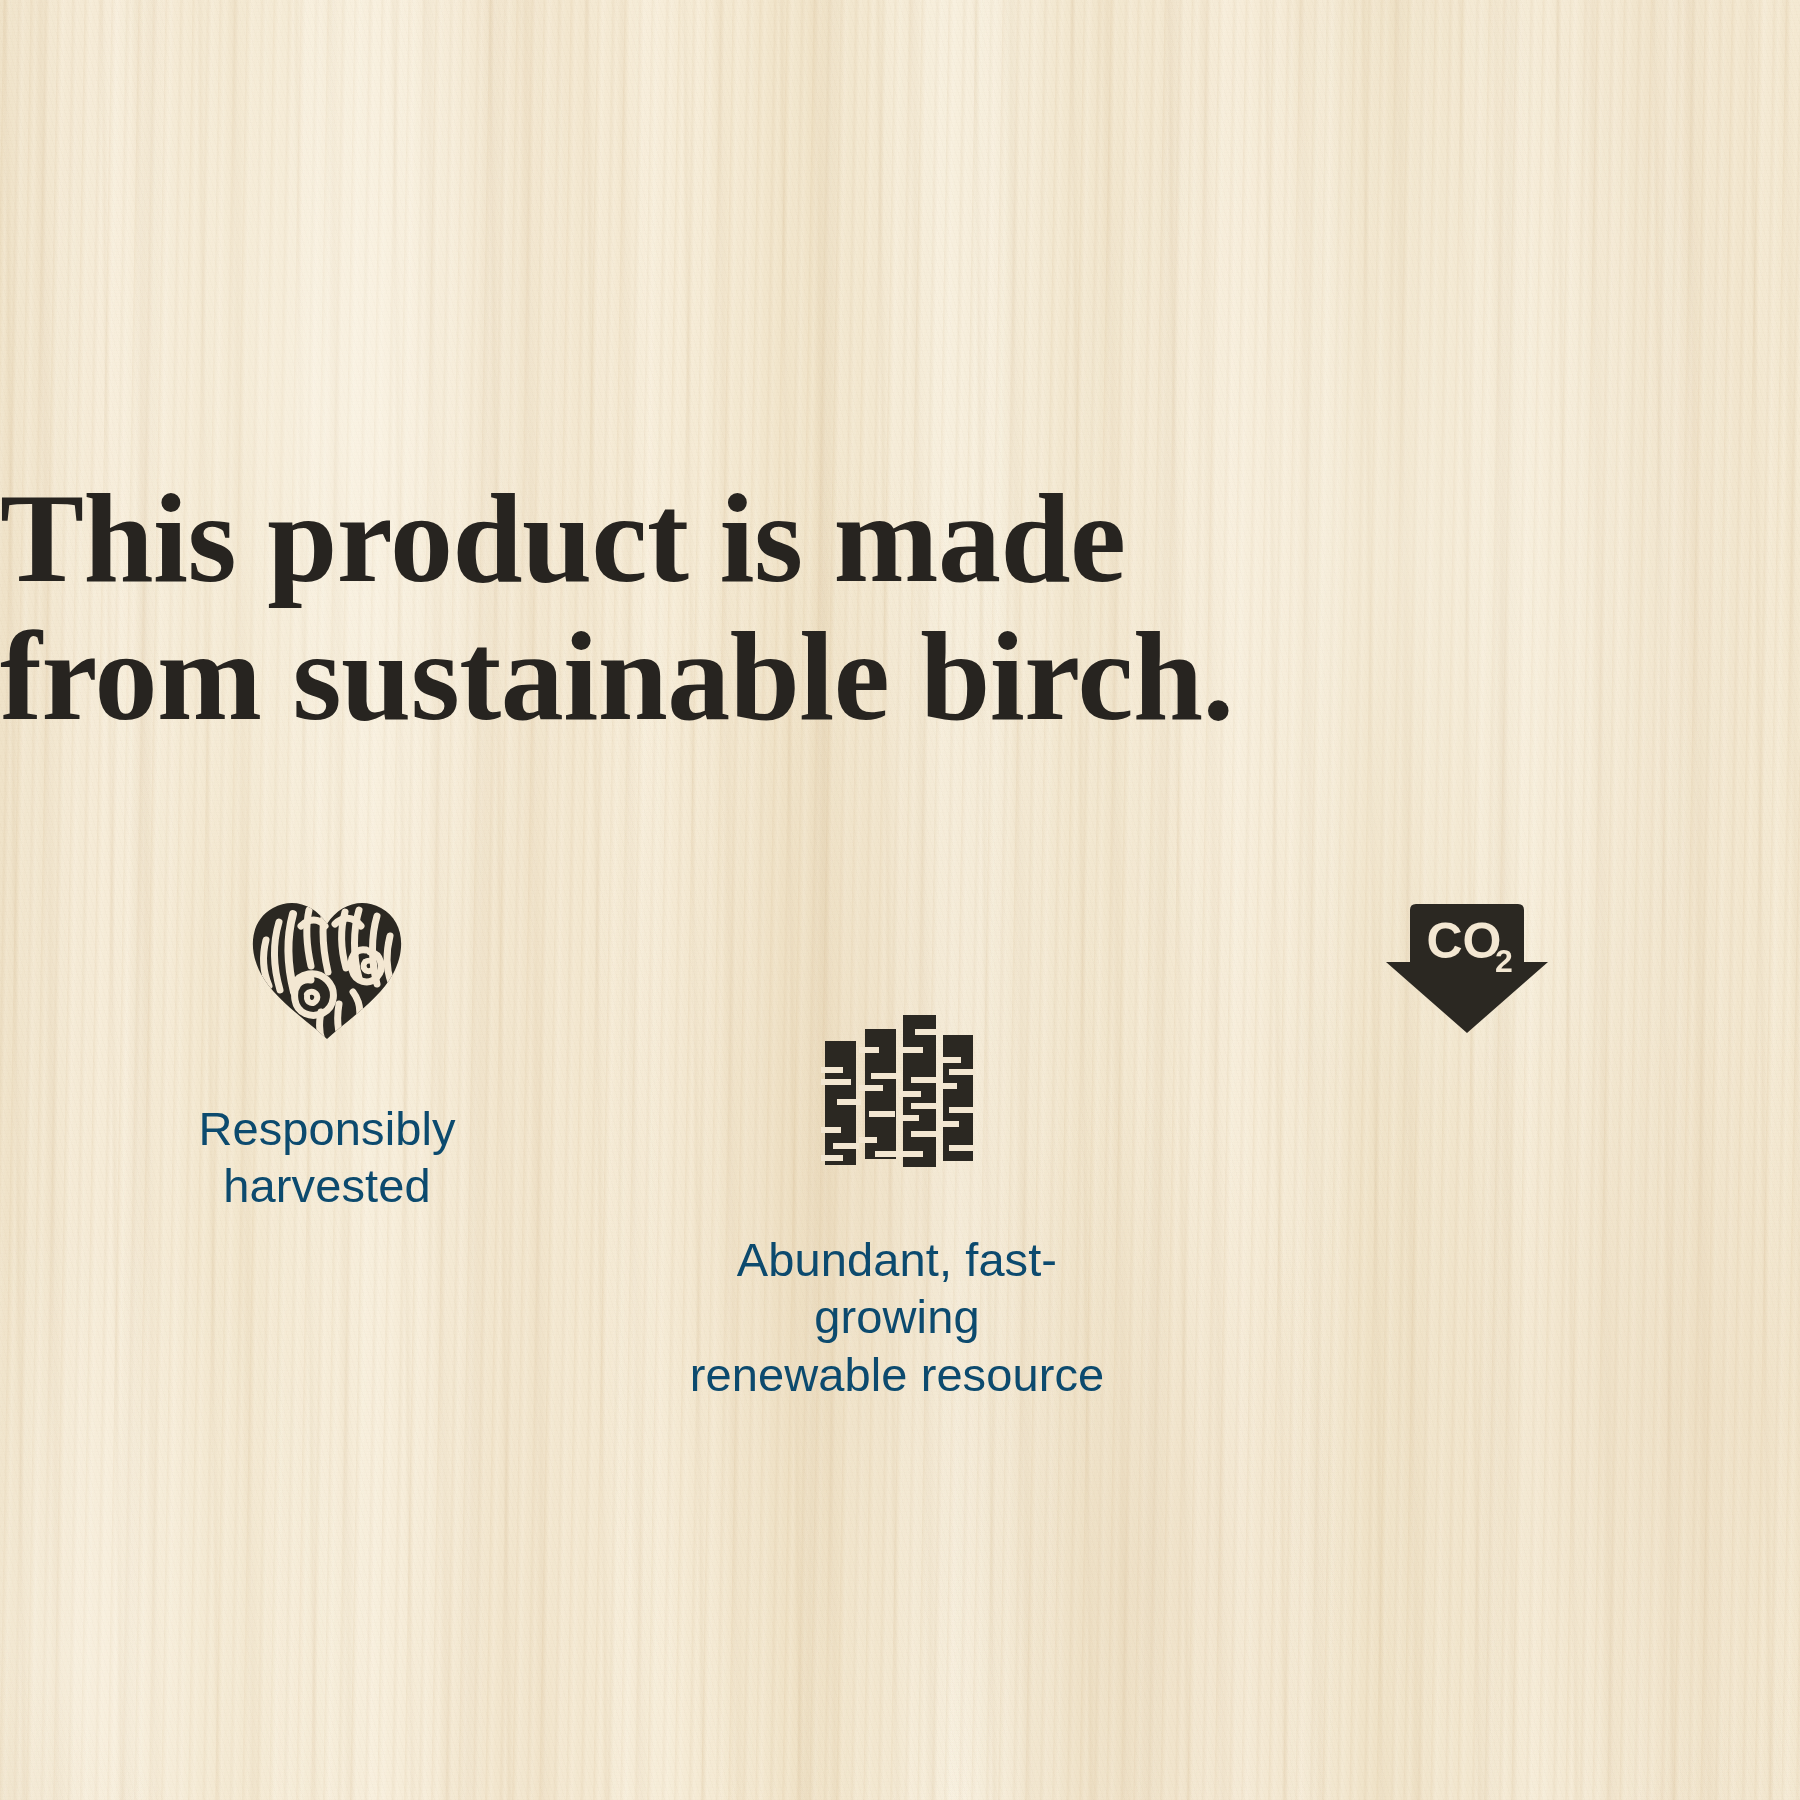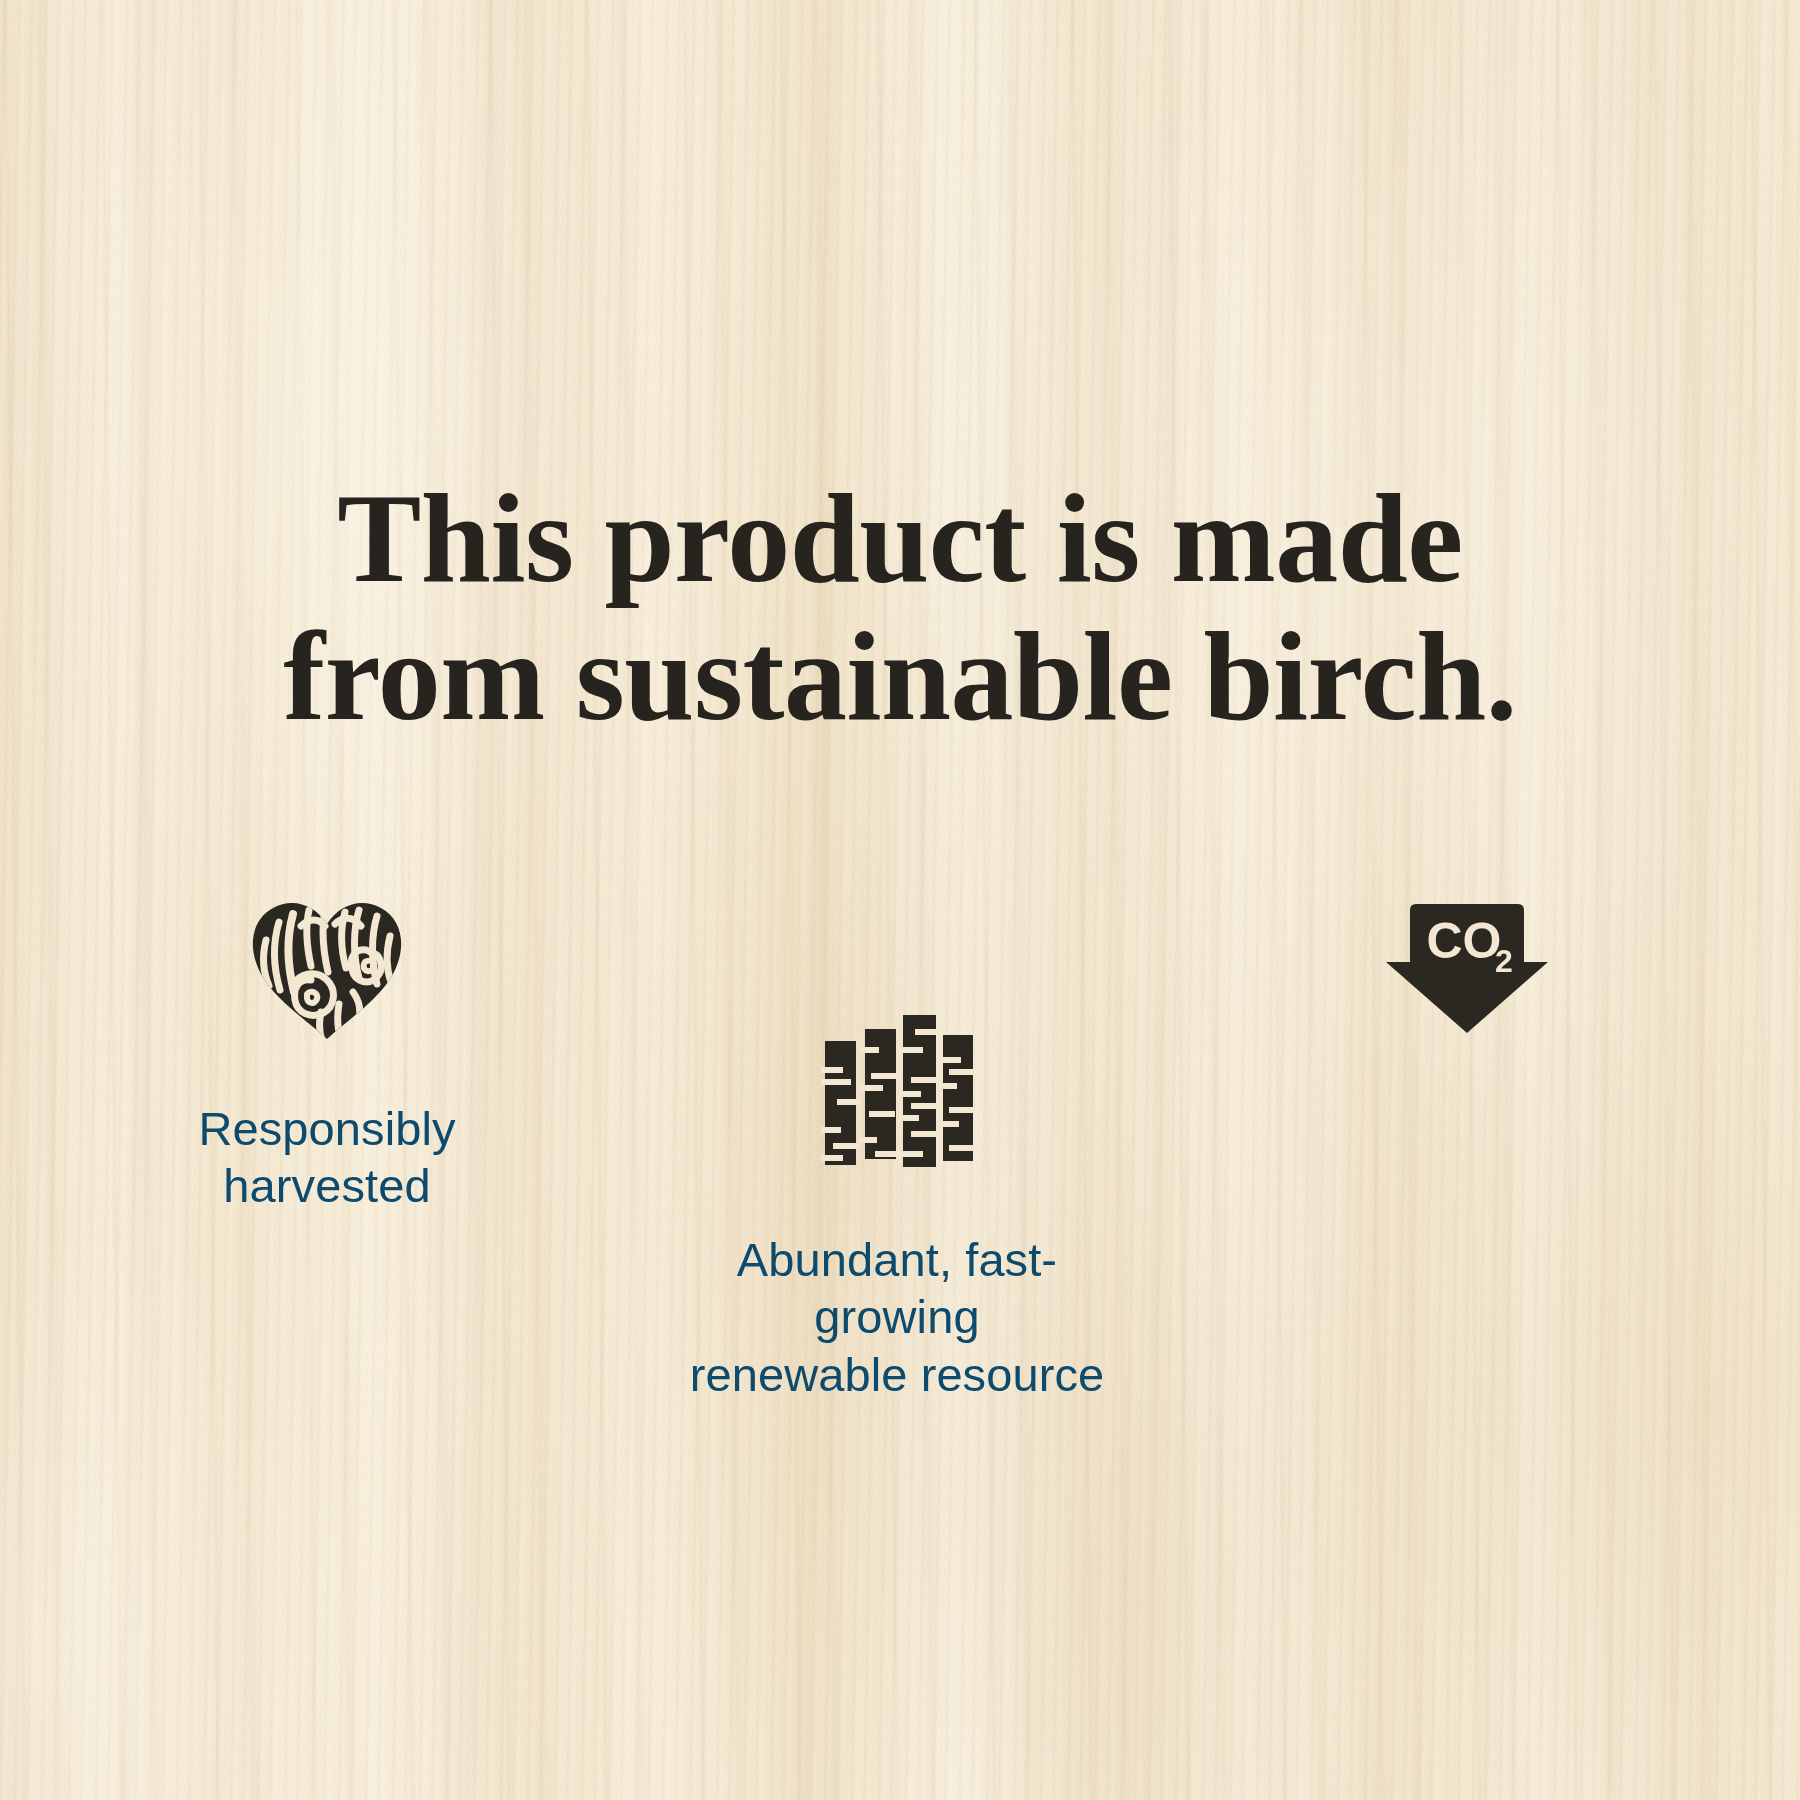--- a/index.html
+++ b/index.html
@@ -130,21 +130,21 @@
   .content {
     position: absolute;
     inset: 0;
   }
 
   .headline {
     position: absolute;
     left: 0;
     right: 0;
     top: 386px;
-    text-align: center;
+    text-align: left;
     font-family: "Liberation Serif", serif;
     font-size: 126px;
     line-height: 1.09;
     letter-spacing: -0.5px;
     color: #272420;
     white-space: pre-line;
   }
 
   .features {
     position: absolute;

